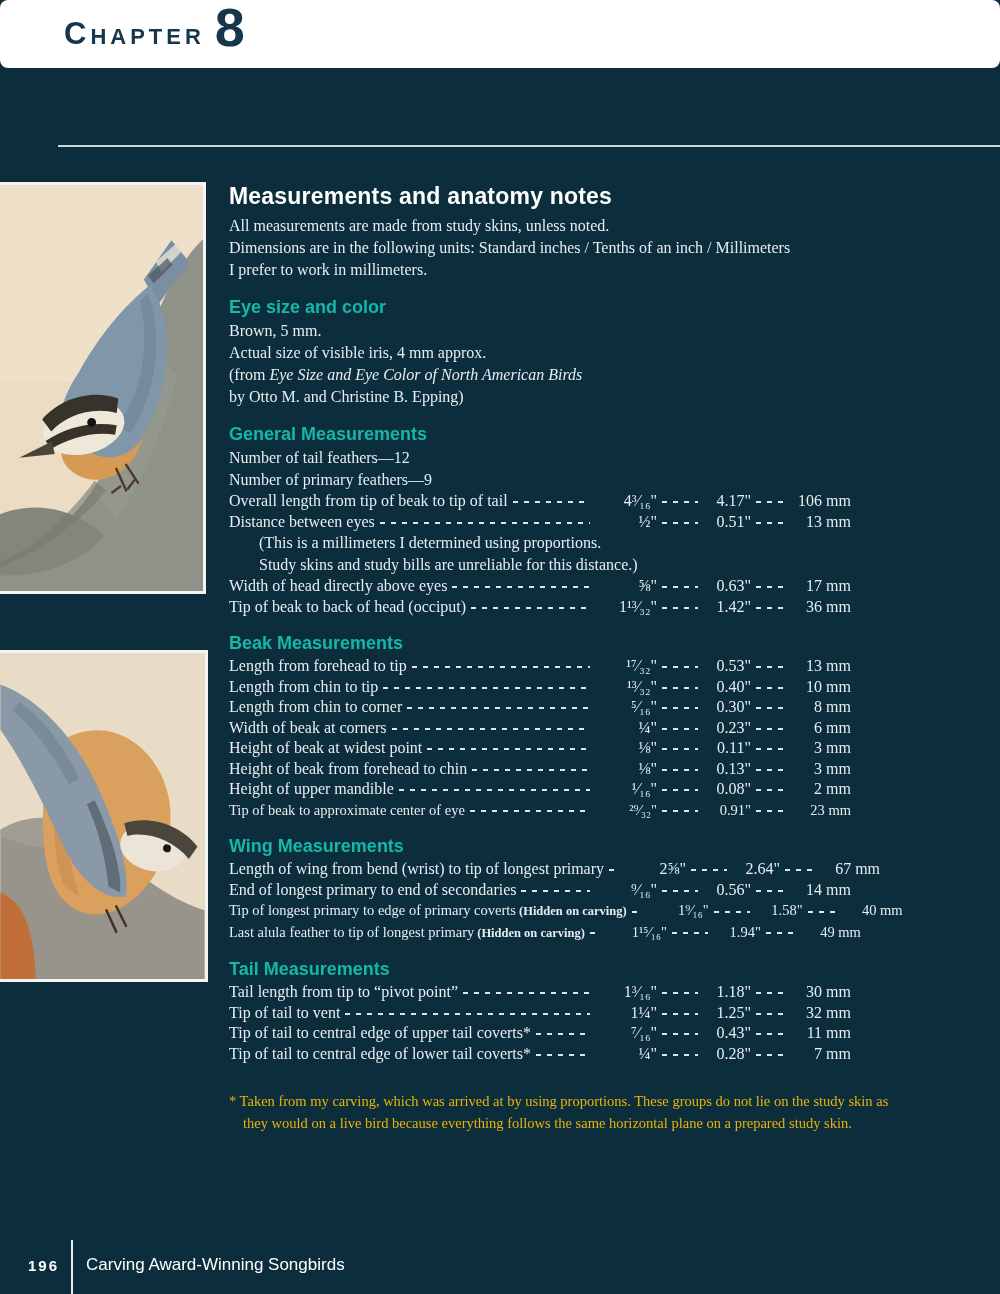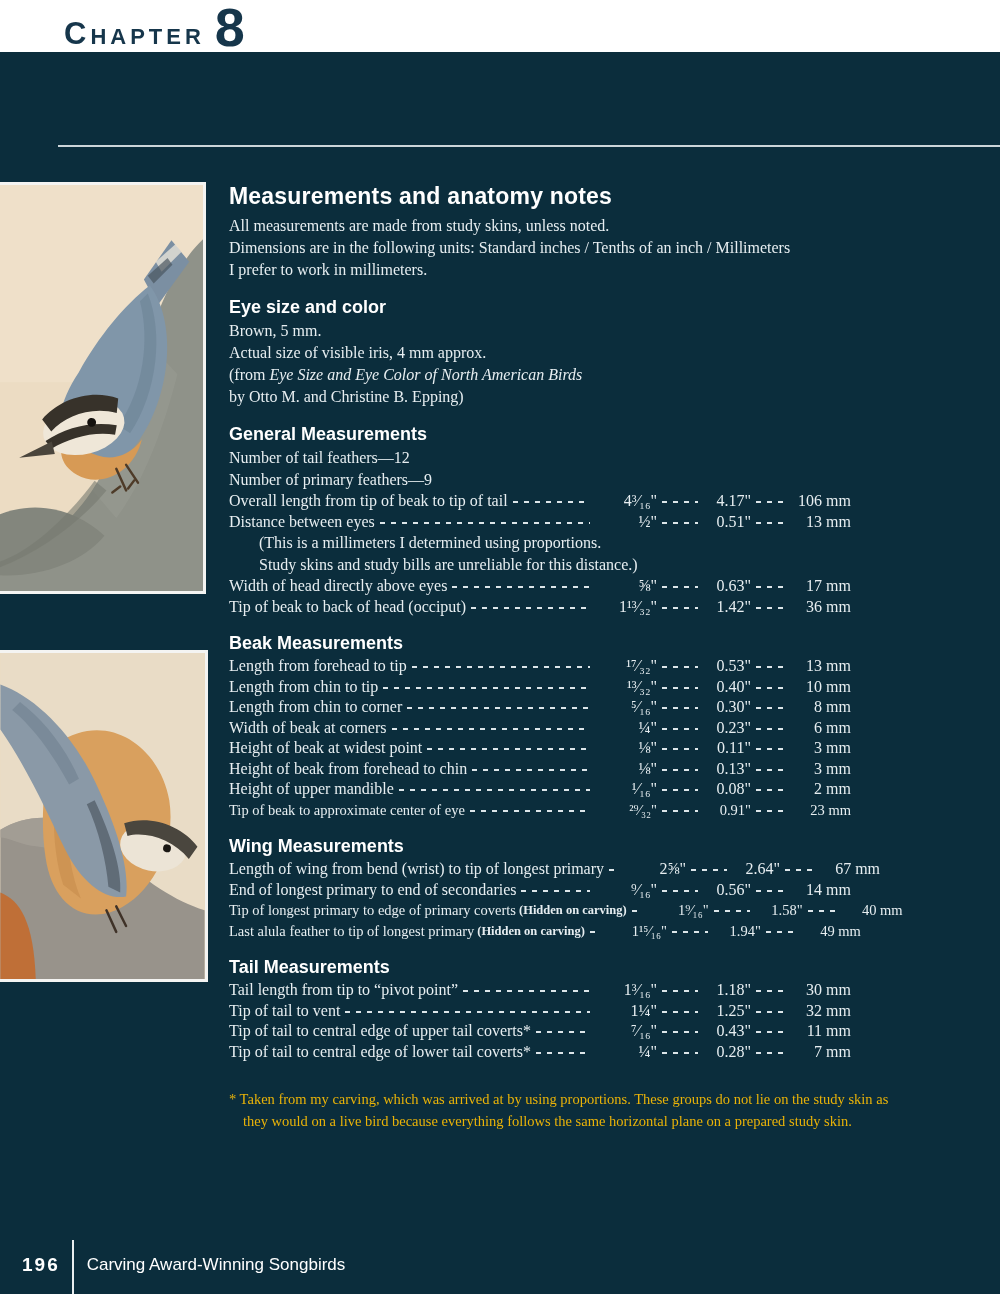--- a/index.html
+++ b/index.html
@@ -3,62 +3,62 @@
 <meta charset="utf-8">
 <style>
   * { box-sizing: border-box; }
   html,body { margin:0; padding:0; background:#222; }
   .page {
     position:relative; width:1000px; height:1294px; overflow:hidden;
     background:#0b2d3c;
     font-family:"Liberation Serif", serif;
   }
   
-  .band { position:absolute; top:0; left:0; width:1000px; height:52px; background:#ffffff; }
+  .band { position:absolute; top:0; left:0; width:1000px; height:68px; background:#ffffff;border-radius:8px; }
   .chapter { position:absolute; left:64px; top:0; height:52px; display:flex; align-items:baseline; color:#16364b;
              font-family:"Liberation Sans", sans-serif; font-weight:bold; }
   .chapter-label { font-variant:small-caps; font-size:31px; letter-spacing:4px; line-height:52px; }
   .chapter-number { font-size:54px; margin-left:10px; line-height:50px; position:relative; top:2px; }
   .rule { position:absolute; top:145px; left:58px; width:942px; height:2px; background:#ccd5d9; }
 
   
   .photo { position:absolute; left:0; border:3px solid #f4f4f2; border-left:none; background:#ecdcc3; margin:0; padding:0; }
   .photo svg { display:block; width:100%; height:100%; }
   .photo1 { top:182px; width:206px; height:412px; }
   .photo2 { top:650px; width:208px; height:332px; }
 
   
   .content { position:absolute; left:229px; top:174px; width:622px; color:#e7eef1; }
   h1 { font-family:"Liberation Sans", sans-serif; font-weight:bold; font-size:23px; color:#ffffff;
        margin:9px 0 5px 0; letter-spacing:0.2px; }
   .line { margin:0; font-size:16px; line-height:22px; }
   .line.indent { padding-left:30px; }
   em { font-style:italic; }
-  .sec h2 { font-family:"Liberation Sans", sans-serif; font-weight:bold; font-size:18px; color:#ffffff;
+  .sec h2 { font-family:"Liberation Sans", sans-serif; font-weight:bold; font-size:18px; color:#14b8a6;
             margin:15px 0 2px 0; line-height:22px; }
   .mrow { display:flex; align-items:baseline; font-size:16px; line-height:20.5px; }
-  .mrow.small { font-size:14.5px;align-items:flex-end; }
+  .mrow.small { font-size:14.5px; }
   .mlabel { white-space:nowrap; }
   .mnote { font-size:12.5px; white-space:nowrap; margin-left:3px;font-weight:bold; }
   .leader { align-self:center; height:2px; position:relative; top:1px;
             background:repeating-linear-gradient(90deg,#dce5e9 0 5px, transparent 5px 11px); }
   .leader.grow { flex:1 1 auto; margin:0 5px; min-width:10px; }
   .leader.fix40 { width:36px; margin:0 5px; flex:0 0 auto; }
   .leader.fix36 { width:32px; margin:0 5px; flex:0 0 auto; }
   .col { white-space:nowrap; flex:0 0 auto; }
   .col.frac { min-width:62px; text-align:right; }
   .col.dec  { min-width:48px; text-align:right; }
   .col.mm   { min-width:58px; text-align:right; }
   .footnote { margin:26px 0 0 0; width:660px; font-size:14.5px; line-height:22px;
               padding-left:14px; text-indent:-14px; color:#eab308; }
 
   
   .footer { position:absolute; left:0; top:1236px; width:1000px; height:58px; display:flex; align-items:center;
             color:#ffffff; font-family:"Liberation Sans", sans-serif; }
-  .page-num { font-weight:bold; font-size:19px; margin-left:22px; letter-spacing:2px; }
+  .page-num { font-weight:bold; font-size:15px; margin-left:28px; letter-spacing:2px; }
   .footer-bar { width:2px; height:58px; background:#e9eef0; margin-left:12px; align-self:flex-start; margin-top:4px; }
   .book-title { font-size:17px; margin-left:13px; }
 </style>
 </head>
 <body>
 
 <div class="page">
 
   <div class="band">
     <div class="chapter">

